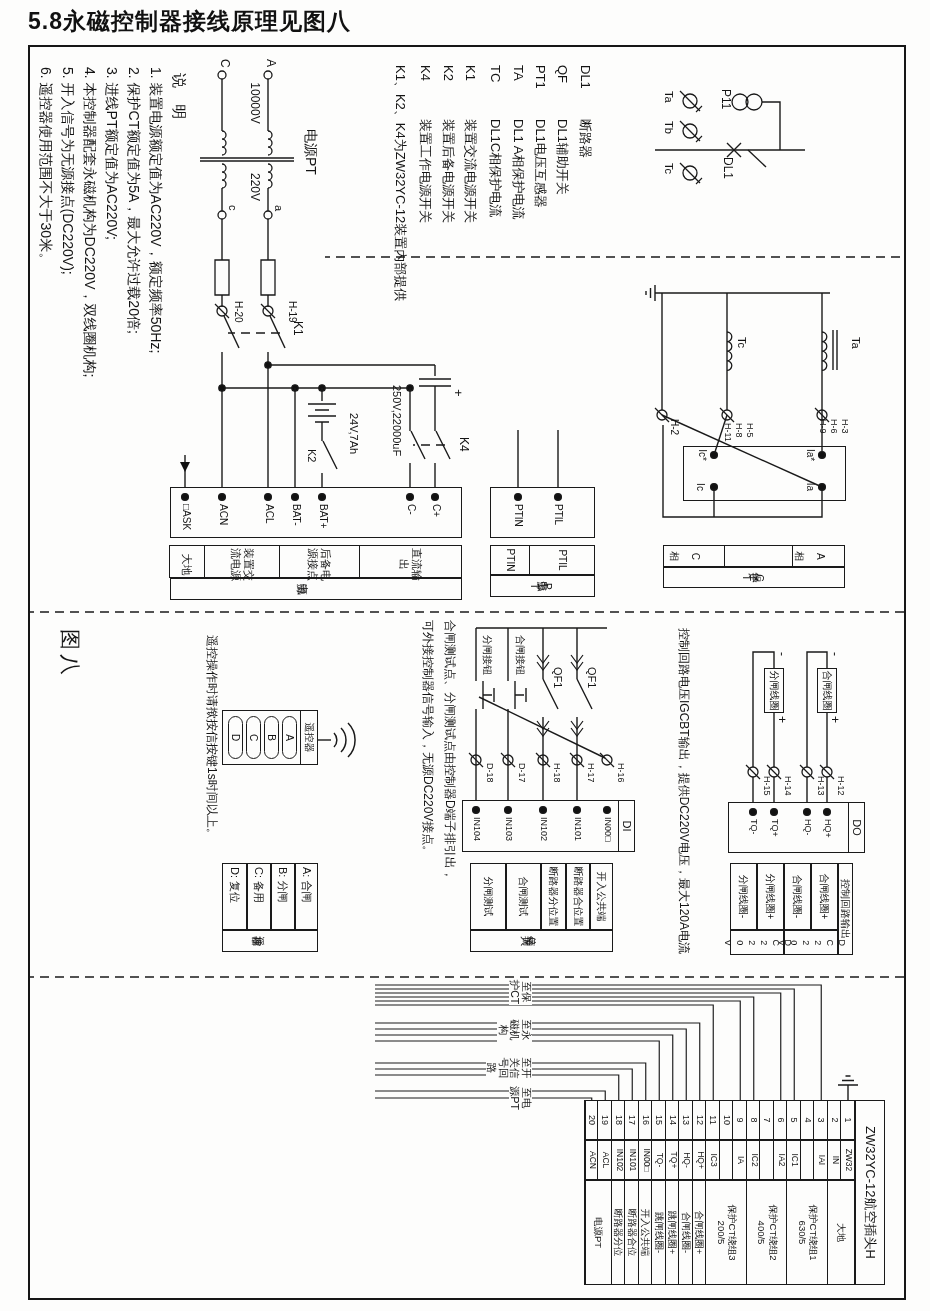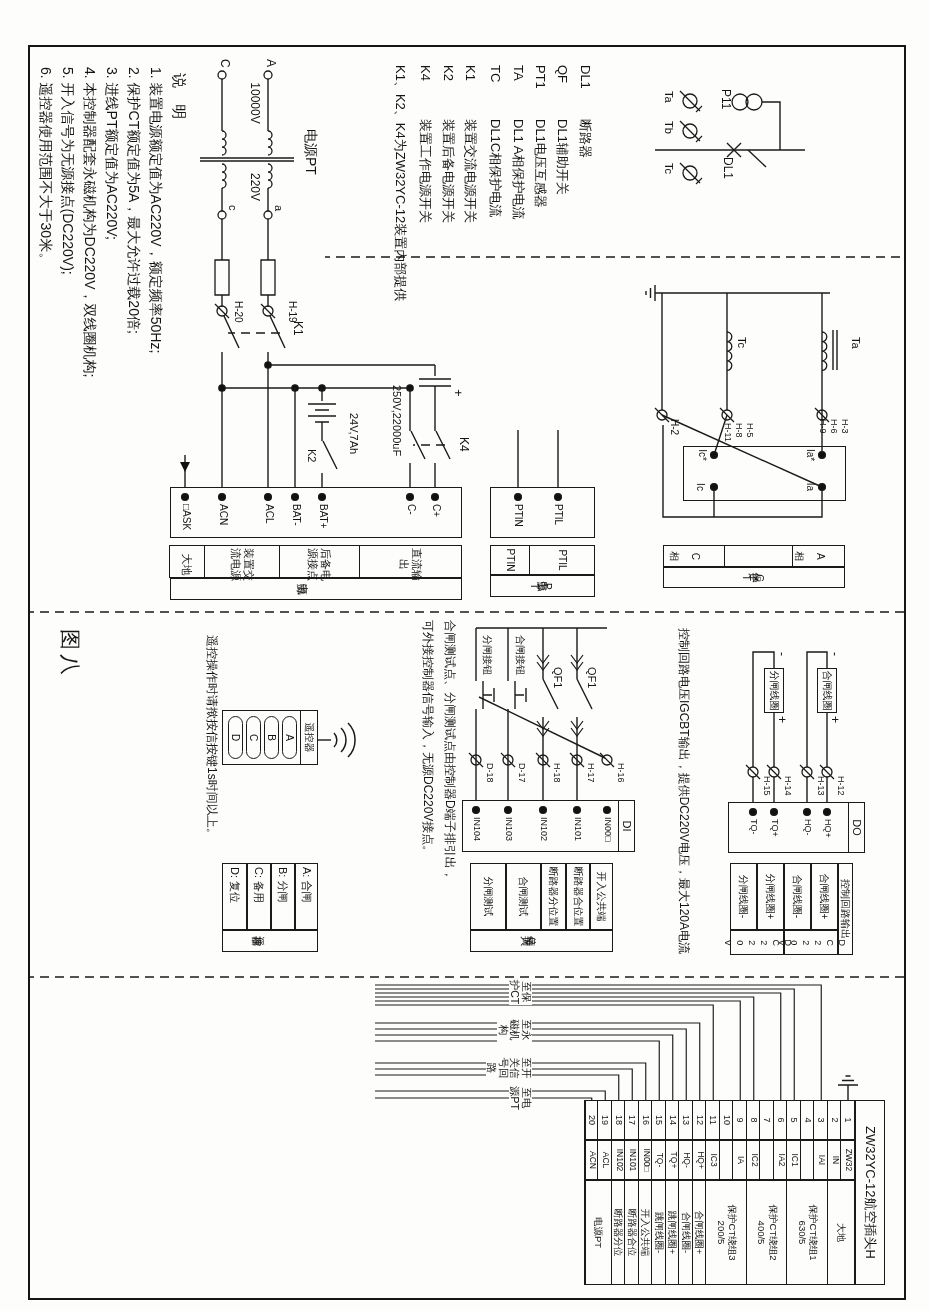--- a/index.html
+++ b/index.html
@@ -21,20 +21,21 @@
      display:flex;align-items:center;justify-content:center;white-space:nowrap;}
   .wb{background:#fdfdfc;}
   .f9{font-size:9px;}.f10{font-size:10px;}.f11{font-size:11px;}.f12{font-size:12px;}
   .f13{font-size:13px;}.f14{font-size:14px;}.f15{font-size:15px;}.f21{font-size:21px;}
   .lh11{line-height:11.5px;}
 </style>
 </head>
 <body>
 
 <div id="page">
+  <div id="title">5.8永磁控制器接线原理见图八</div>
   <div id="frame"></div>
   <div id="land">
     <svg id="wires" width="1255" height="878" viewBox="0 0 1255 878">
         <path d="M567,2 V876" fill="none" stroke="#1a1a1a" stroke-width="1.4" stroke-dasharray="9,6"></path>
         <path d="M932,2 V876" fill="none" stroke="#1a1a1a" stroke-width="1.4" stroke-dasharray="9,6"></path>
         <path d="M212,6 V581" fill="none" stroke="#1a1a1a" stroke-width="1.4" stroke-dasharray="9,6"></path>
         <circle cx="57" cy="152" r="8" fill="none" stroke="#1a1a1a" stroke-width="1.3"></circle>
         <circle cx="57" cy="166" r="8" fill="none" stroke="#1a1a1a" stroke-width="1.3"></circle>
         <path d="M57,144 V126 H105" fill="none" stroke="#1a1a1a" stroke-width="1.4"></path>
         <path d="M105,101 V251" fill="none" stroke="#1a1a1a" stroke-width="1.4"></path>

